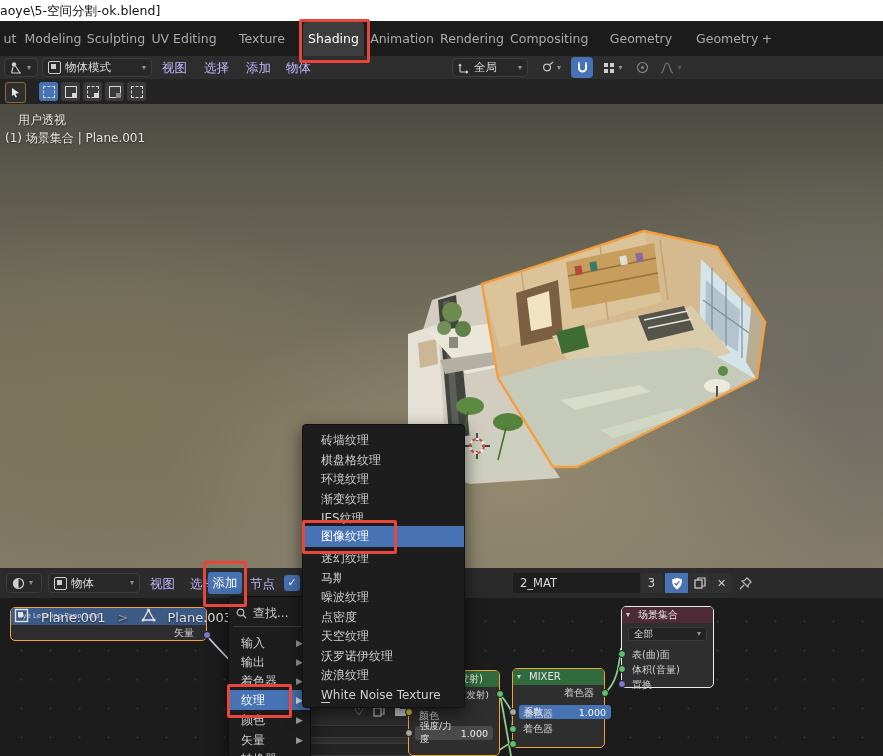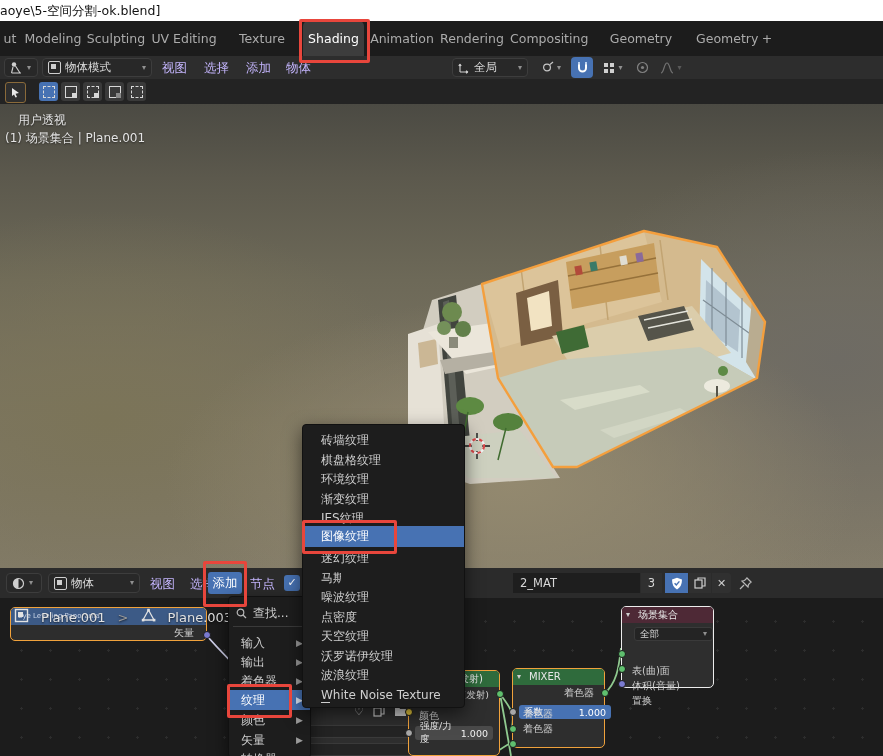--- a/index.html
+++ b/index.html
@@ -359,25 +359,25 @@
     </div>
     <span class="sock grey" style="left:-4px;top:39px"></span>
     <div class="nrow" style="margin-top:6px"><span>着色器</span></div>
     <span class="sock green" style="left:-4px;top:56px"></span>
     <div class="nrow"><span>着色器</span></div>
     <span class="sock green" style="left:-4px;top:71px"></span>
   </div>
 
   <div class="node active" style="left:621px;top:8px;width:93px;height:82px">
     <div class="nhead" style="background:#4e2936"><span class="nchev">▾</span><span>场景集合</span></div>
-    <div class="ndrop" style="left:12px;top:20px;width:79px;height:14px">
+    <div class="ndrop" style="left:6px;top:20px;width:79px;height:14px">
       <span>全部</span>
           <span class="chev">▾</span>
     </div>
-    <div class="nrow" style="margin-top:40px"><span>表(曲)面</span></div>
+    <div class="nrow" style="margin-top:24px"><span>表(曲)面</span></div>
     <span class="sock green" style="left:-4px;top:43px"></span>
     <div class="nrow"><span>体积(音量)</span></div>
     <span class="sock green" style="left:-4px;top:58px"></span>
     <div class="nrow"><span>置换</span></div>
     <span class="sock purple" style="left:-4px;top:73px"></span>
   </div>
 
   <div class="abs" style="left:10px;top:9px;width:197px;height:34px;border:1.5px solid #f0a23c;border-radius:5px;background:#2d2d2d;box-sizing:border-box;overflow:hidden">
     <div style="height:17px;background:#3c5a86;color:#c9d4e8;font-size:7px;line-height:17px;padding-left:7px;white-space:nowrap;overflow:hidden">Eye Leveling Panorama</div>
     <div style="height:15px;line-height:15px;text-align:right;padding-right:12px;color:#cfcfcf;font-size:10px">矢量</div>

